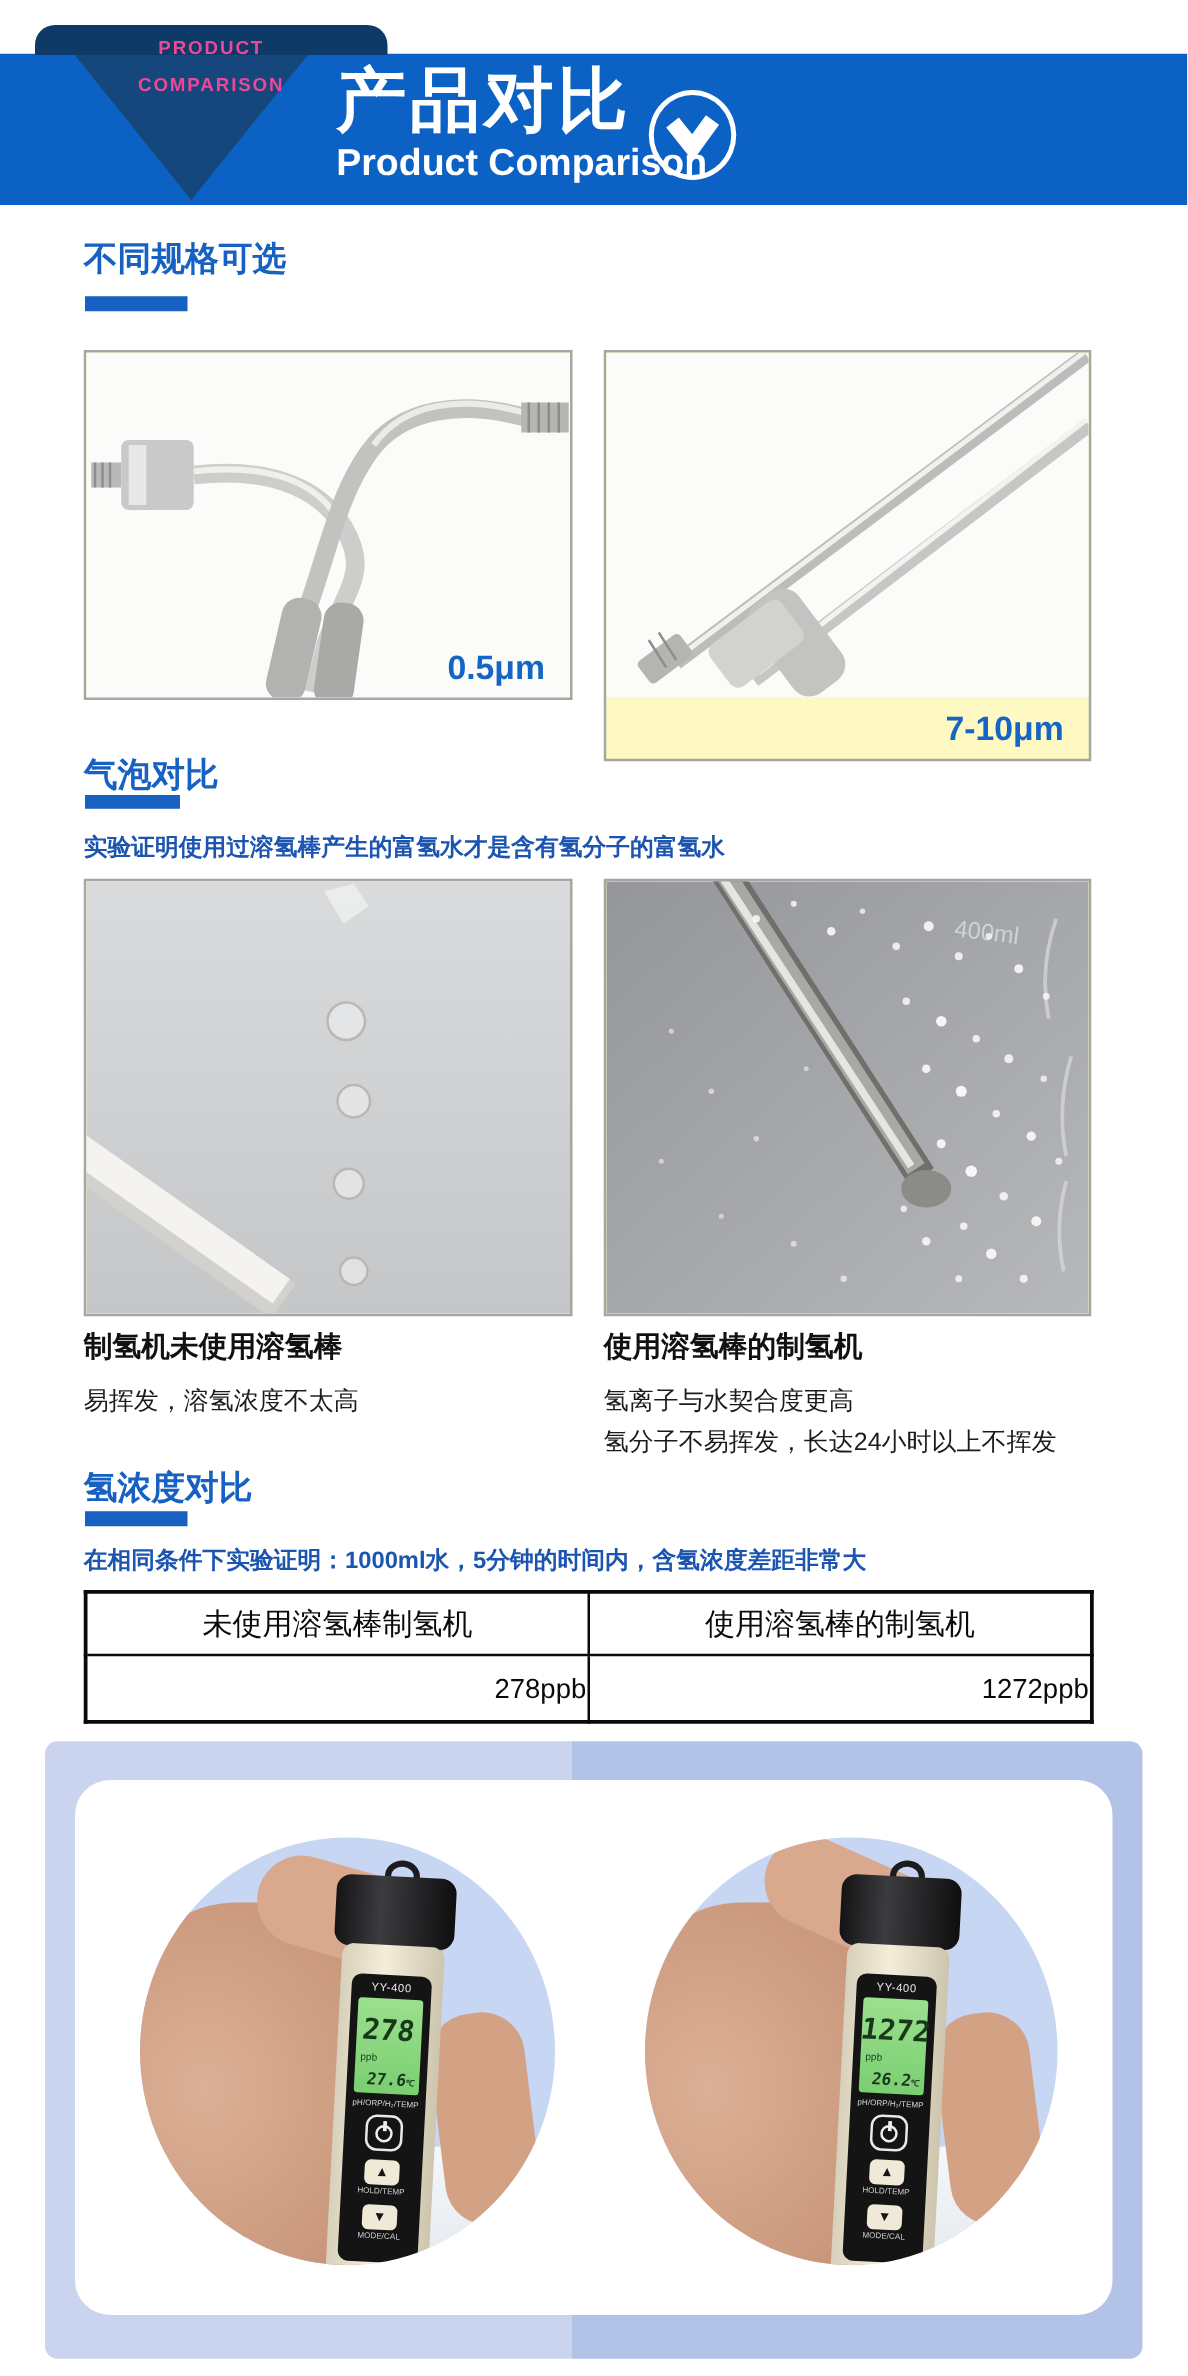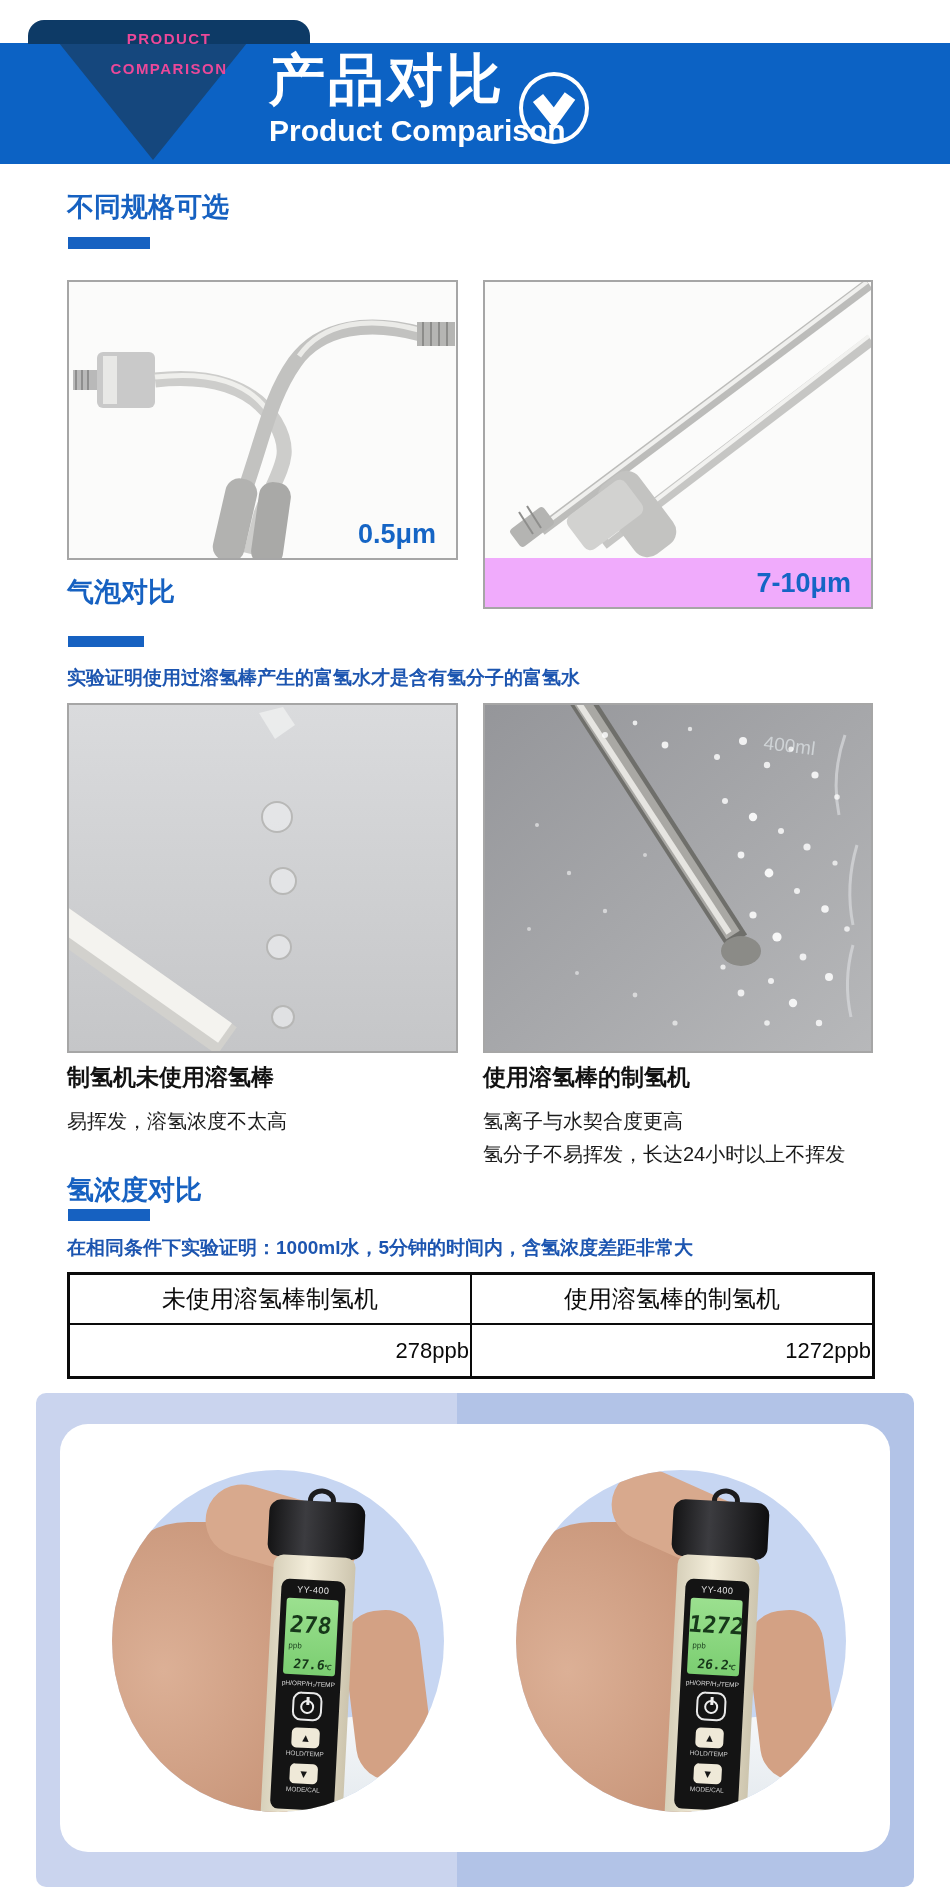--- a/index.html
+++ b/index.html
@@ -15,21 +15,21 @@
   .title-cn{font-size:56px;font-weight:bold;letter-spacing:3px;line-height:64px;margin:0;}
   .title-en{font-size:30px;font-weight:bold;margin-top:2px;}
   .chev{position:absolute;left:519px;top:72px;width:62px;height:64px;border:4px solid #fff;border-radius:50%;z-index:2;}
 
   
   .h2{position:absolute;margin:0;font-size:27px;font-weight:bold;color:#1661c1;}
   .bar{position:absolute;background:#1661c1;}
   .note{position:absolute;font-size:19px;font-weight:bold;color:#1c55b0;}
 
   
-  .imgbox{position:absolute;border:2px solid #a6a6a6;background:#f0abfc;box-sizing:border-box;overflow:hidden;}
+  .imgbox{position:absolute;border:2px solid #a6a6a6;background:#fef9c3;box-sizing:border-box;overflow:hidden;}
   .spec-label{position:absolute;right:20px;bottom:8px;font-size:27px;font-weight:bold;color:#1565c5;}
 
   
   .caption{position:absolute;width:391px;text-align:left;color:#1b1b1b;}
   .caption h3{margin:0 0 16px 0;font-size:23px;font-weight:bold;color:#111;}
   .caption p{margin:0 0 9px 0;font-size:20px;line-height:24px;}
 
   
   .ctable{position:absolute;left:67px;top:1272px;width:808px;border-collapse:collapse;table-layout:fixed;}
   .ctable th,.ctable td{border:2px solid #0a0a0a;text-align:center;color:#0a0a0a;}
@@ -133,21 +133,21 @@
       <line x1="384" y1="54" x2="122" y2="256" stroke="#f2f2f0" stroke-width="4"></line>
       <rect x="128" y="188" width="48" height="88" rx="16" fill="#c3c3c1" transform="rotate(-37 152 232)"></rect>
       <rect x="84" y="212" width="72" height="42" rx="8" fill="#d2d2d0" transform="rotate(-37 120 233)"></rect>
       <rect x="26" y="234" width="42" height="22" rx="4" fill="#b4b4b2" transform="rotate(-37 47 245)"></rect>
       <line x1="34" y1="230" x2="48" y2="252" stroke="#8e8e8c" stroke-width="2"></line>
       <line x1="42" y1="224" x2="56" y2="246" stroke="#8e8e8c" stroke-width="2"></line>
     </svg>
     <div class="spec-label">7-10μm</div>
   </div>
 
-  <h2 class="h2" style="left:67px;top:574px;">气泡对比</h2>
+  <h2 class="h2" style="left:67px;top:602px;">气泡对比</h2>
   <div class="bar" style="left:68px;top:636px;width:76px;height:11px;"></div>
   <div class="note" style="left:67px;top:665px;">实验证明使用过溶氢棒产生的富氢水才是含有氢分子的富氢水</div>
 
   <div class="imgbox" style="left:67px;top:703px;width:391px;height:350px;">
     <svg width="387" height="346" viewBox="0 0 387 346">
       <defs>
         <linearGradient id="g1" x1="0" y1="0" x2="0" y2="1">
           <stop offset="0" stop-color="#dadbdd"></stop>
             <stop offset="1" stop-color="#c5c6c8"></stop>
         </linearGradient>

